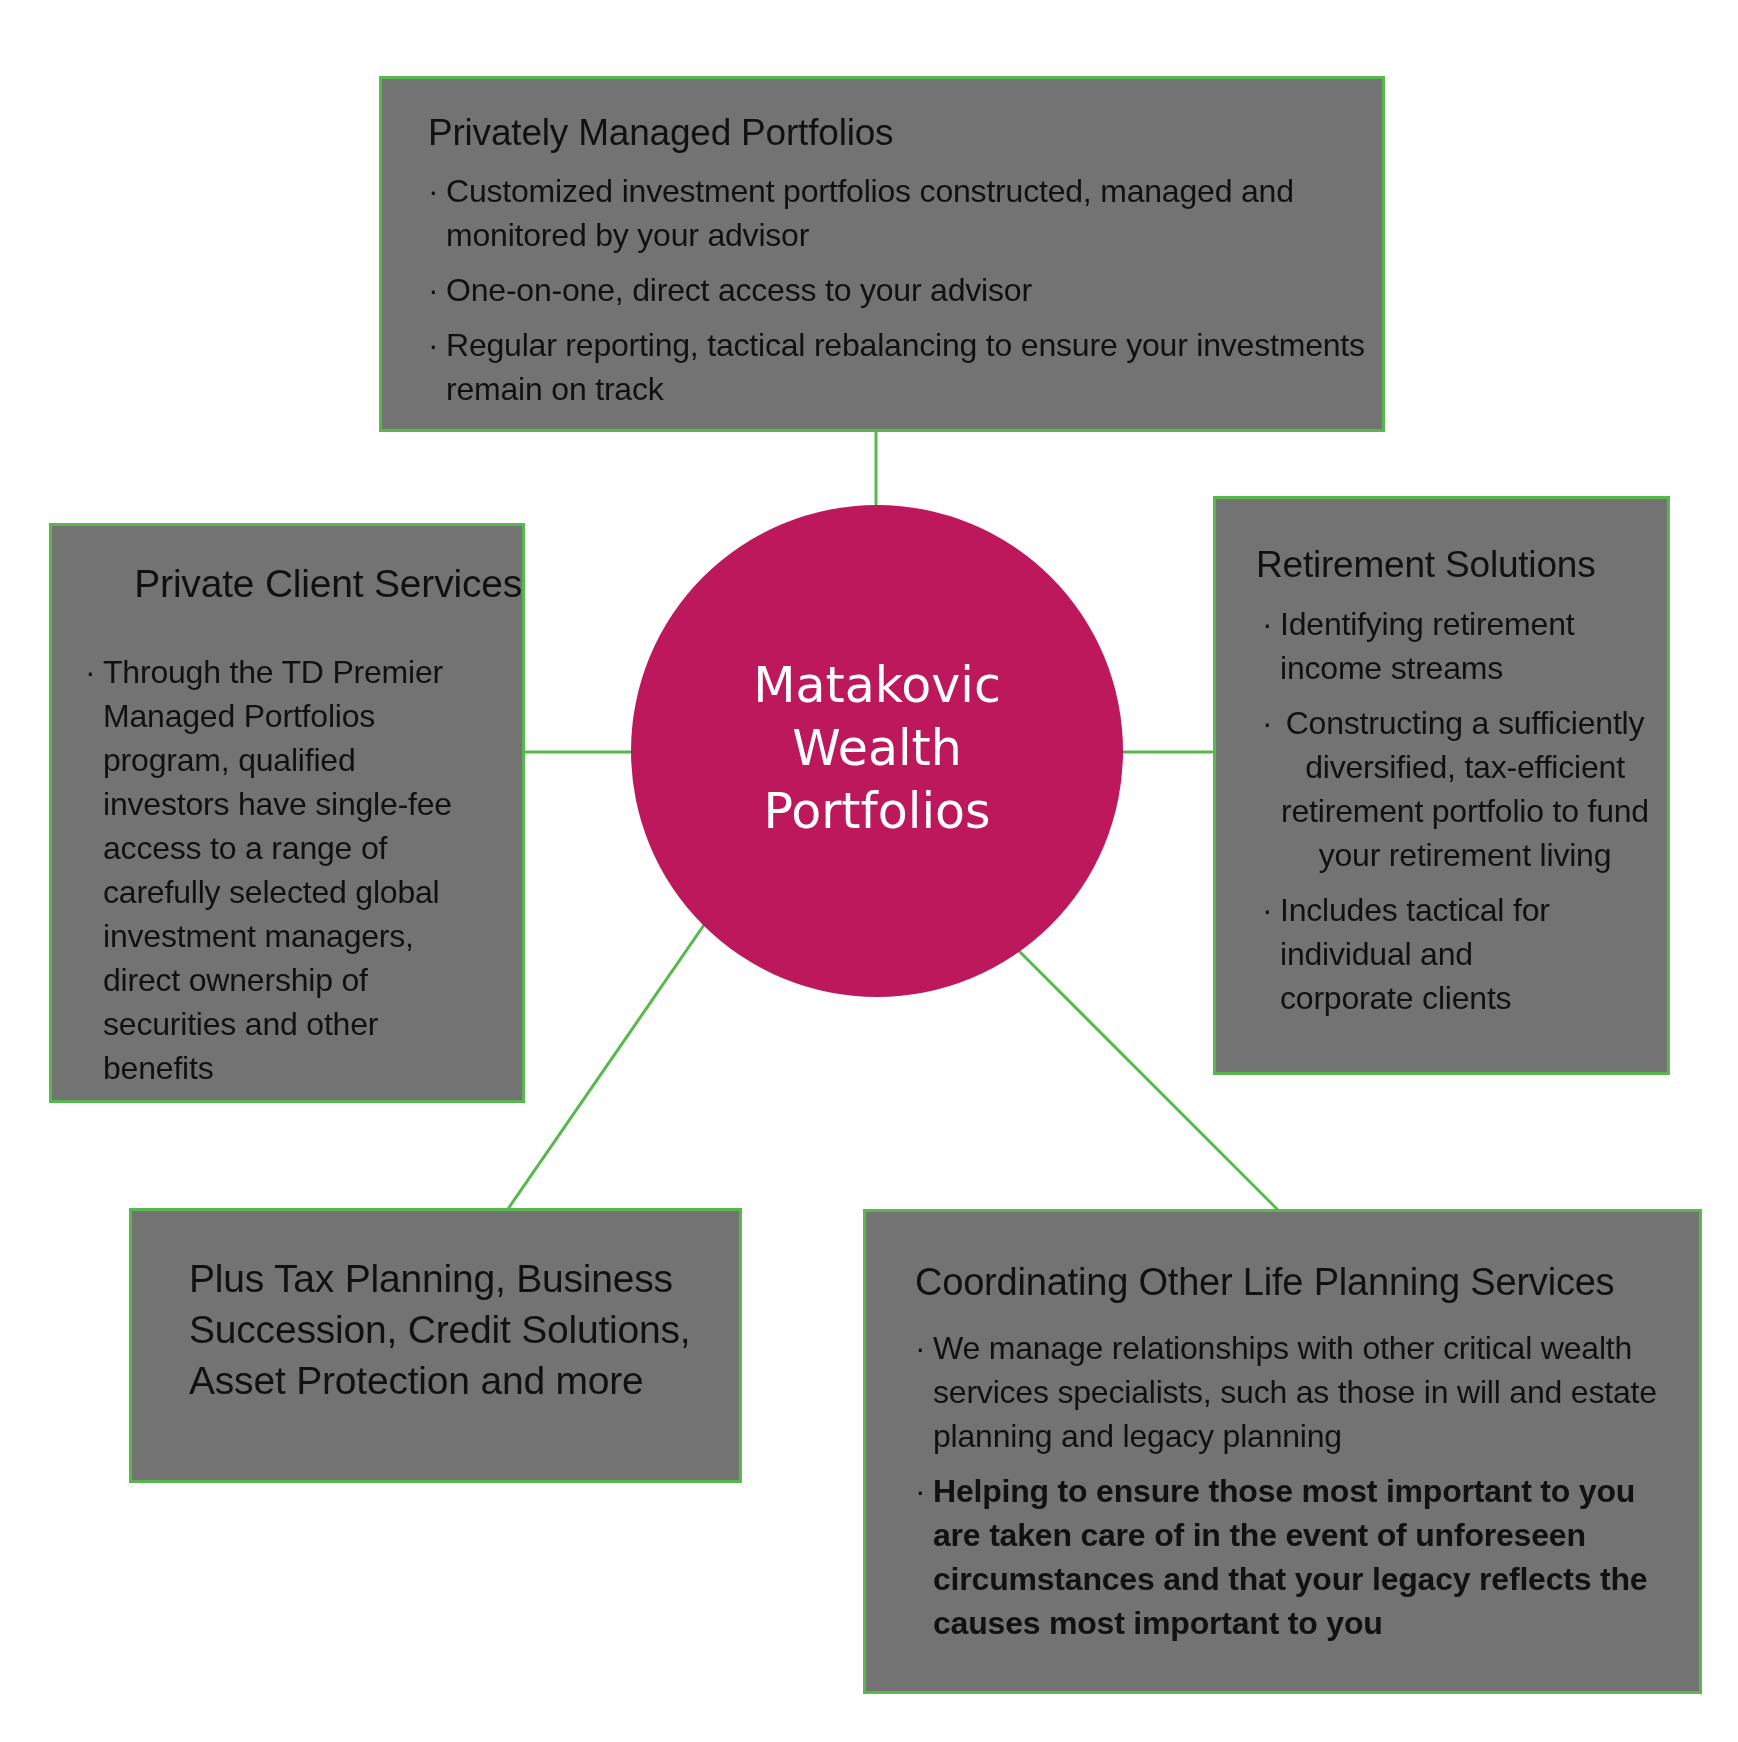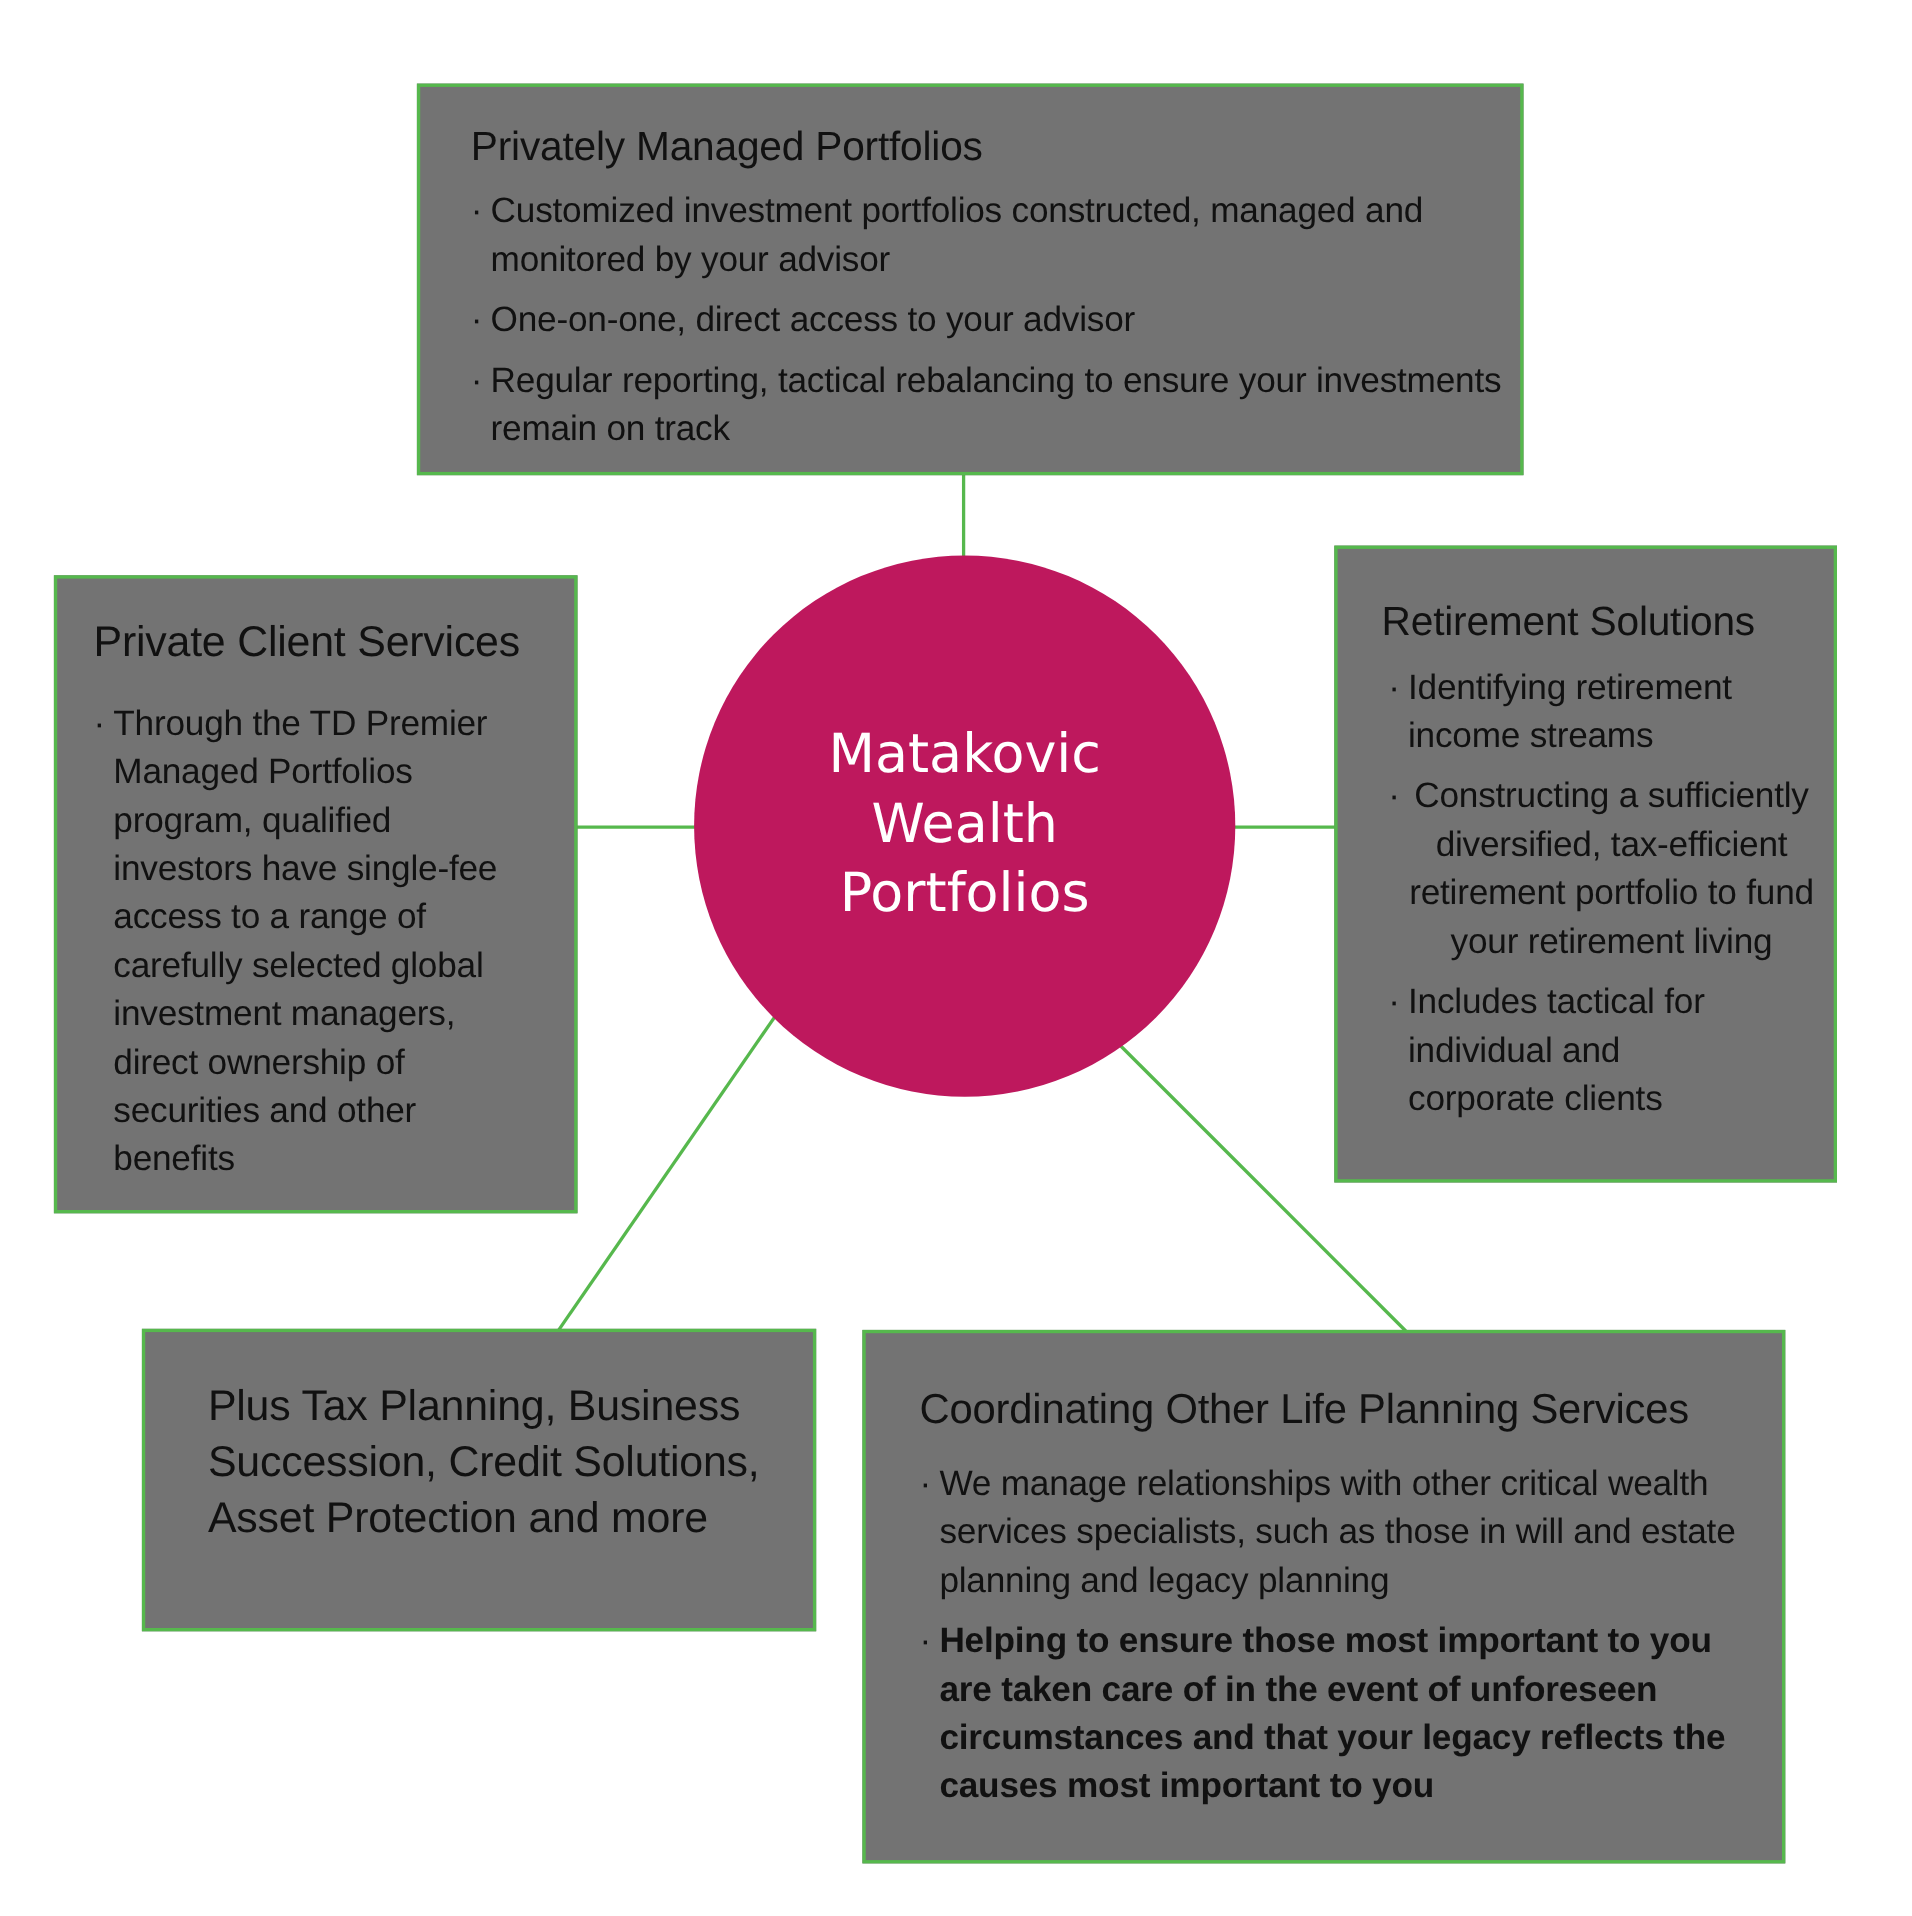--- a/index.html
+++ b/index.html
@@ -10,30 +10,30 @@
   .box h2 { margin: 0; font-weight: normal; font-size: 37px; line-height: 44px; letter-spacing: -0.2px; }
   .box ul { list-style: none; margin: 0; padding: 0; }
   .box li { position: relative; padding-left: 18px; font-size: 32px; line-height: 44px; letter-spacing: -0.2px; }
   .box li .dot { position: absolute; left: 0; top: 0; }
   .box li + li { margin-top: 11px; }
 
   #box-top { left: 379px; top: 76px; width: 1006px; height: 356px; padding: 32px 0 0 46px; }
   #box-top h2 { margin-bottom: 14px; }
 
   #box-left { left: 49px; top: 523px; width: 476px; height: 580px; padding: 36px 0 0 33px; }
-  #box-left h2 { font-size: 39px; margin-bottom: 29px; }
+  #box-left h2 { font-size: 39px; margin-bottom: 44px; text-align: right; }
 
   #box-right { left: 1213px; top: 496px; width: 457px; height: 579px; padding: 44px 0 0 40px; }
   #box-right h2 { margin-bottom: 15px; }
   #box-right ul { padding-left: 6px; }
 
   #box-bl { left: 129px; top: 1208px; width: 613px; height: 275px; padding: 42px 0 0 57px; }
   #box-bl p { margin: 0; font-size: 39px; line-height: 51px; letter-spacing: -0.2px; }
 
-  #box-br { left: 784px; top: 1209px; width: 839px; height: 485px; padding: 48px 0 0 49px; }
+  #box-br { left: 863px; top: 1209px; width: 839px; height: 485px; padding: 48px 0 0 49px; }
   #box-br h2 { font-size: 38px; margin-bottom: 22px; }
 
   #hub { position: absolute; left: 631px; top: 505px; width: 492px; height: 492px; border-radius: 50%;
          background: #be185d; display: flex; align-items: center; justify-content: center; text-align: center; }
   #hub .hub-text { color: #ffffff; font-family: "DejaVu Sans", sans-serif; font-size: 49px; line-height: 63px; margin-top: -6px; }
   #hub .hub-text span { display: block; }
 </style>
 </head>
 <body>
 

